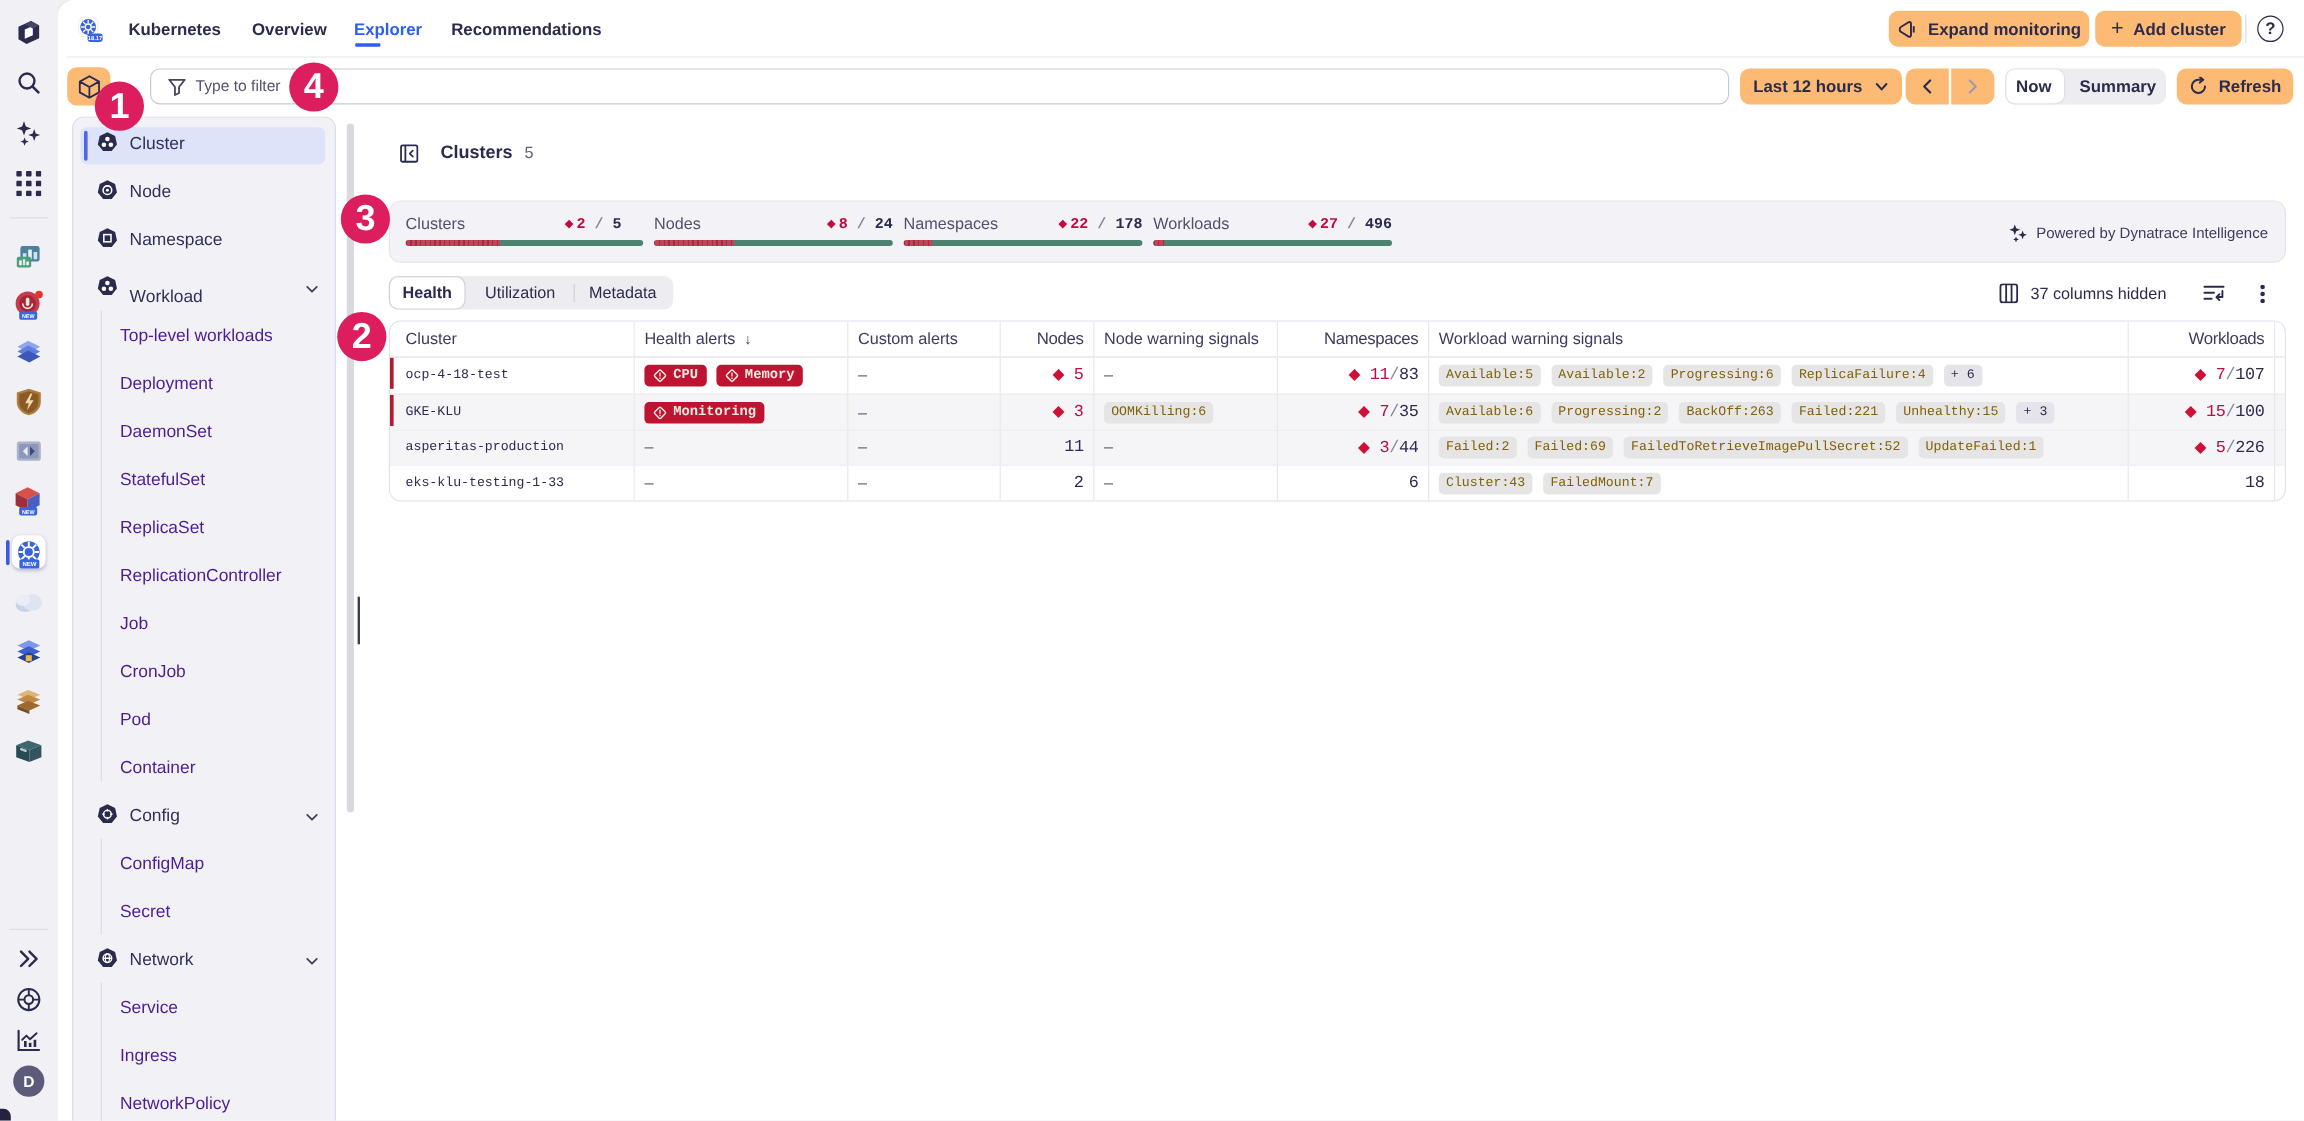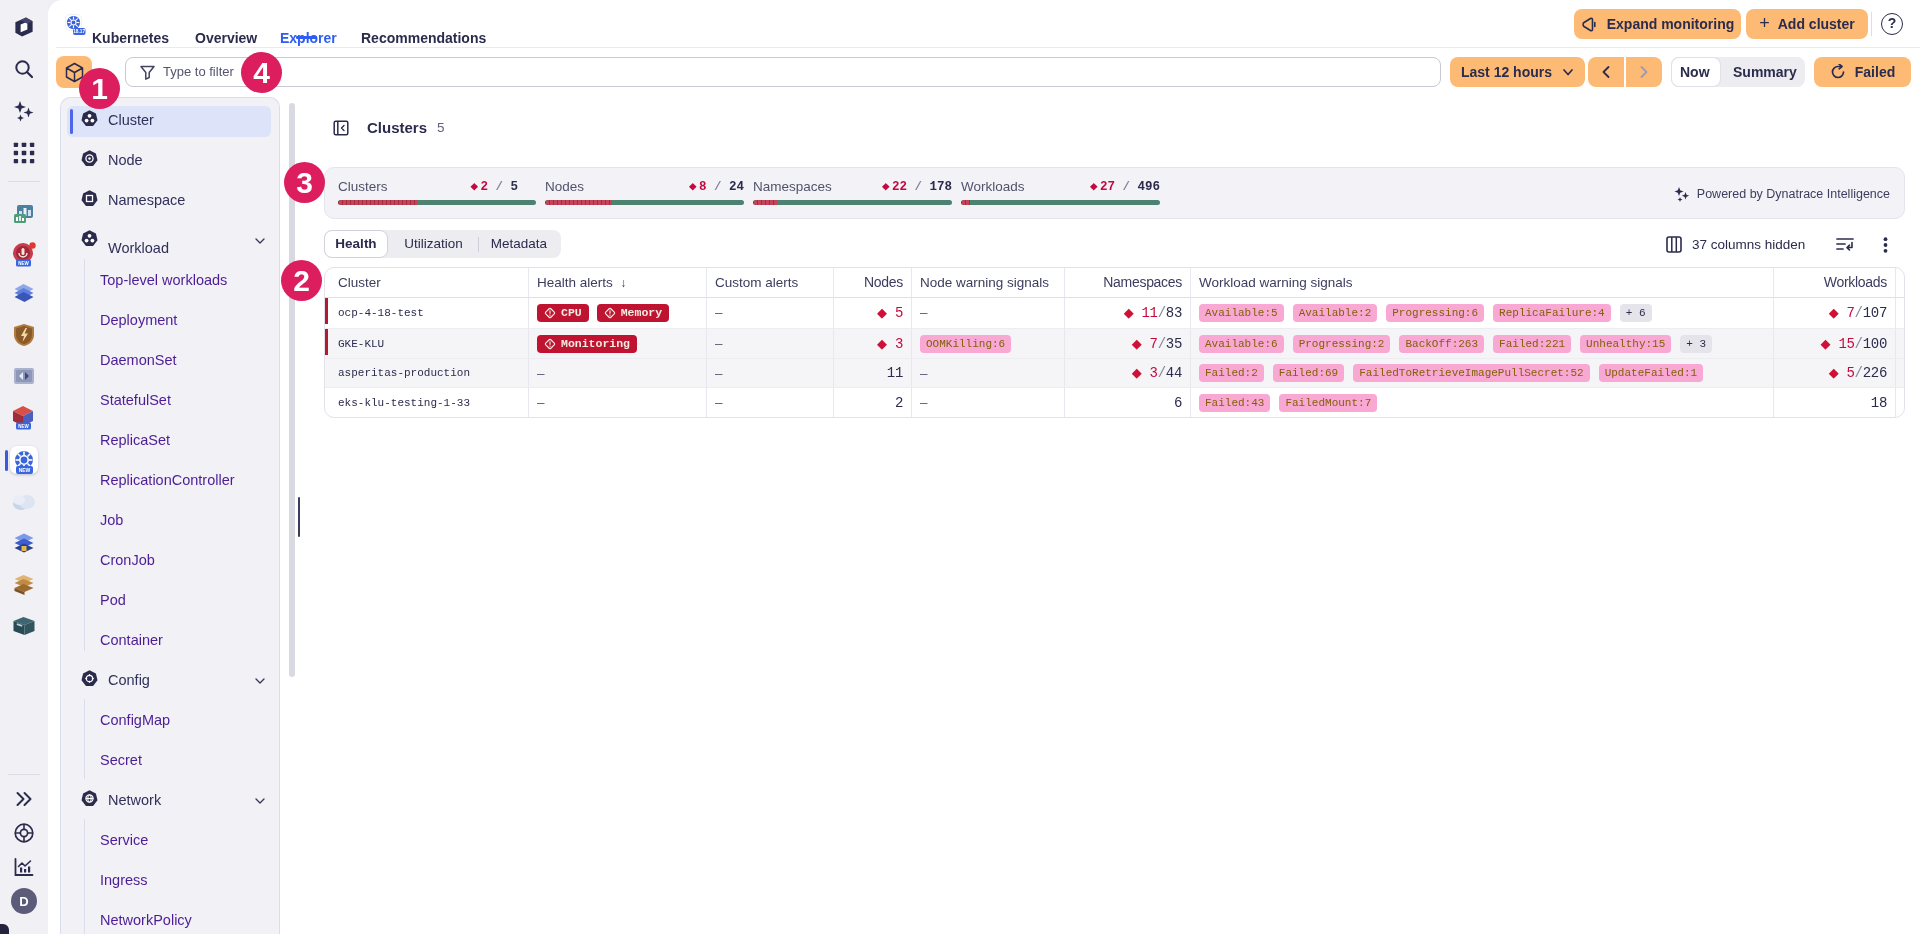--- a/index.html
+++ b/index.html
@@ -9,21 +9,21 @@
 
   
   #rail { position:absolute; left:0; top:0; width:48px; height:934px; background:#f1f1f5; }
   .ric { position:absolute; left:50%; transform:translate(-50%,-50%); }
   .raildiv { position:absolute; left:8px; width:32px; height:1px; background:#dcdce4; }
 
   
   #panel { position:absolute; left:48px; top:0; right:0; height:934px; background:#fff; border-radius:14px 0 0 0; box-shadow:0 0 4px rgba(40,40,80,.06); }
 
   
-  .navlink { position:absolute; top:14px; height:48px; line-height:48px; font-size:14px; font-weight:700; color:#2b2b4d; }
+  .navlink { position:absolute; top:0; height:48px; line-height:48px; font-size:14px; font-weight:700; color:#2b2b4d;margin-left:15px; }
   #navline { position:absolute; left:56px; right:0; top:47px; height:1px; background:#e9e9ef; }
 
   .gbtn { position:absolute; background:#fdba74; border-radius:8px; color:#2b2b4d; font-size:14px; font-weight:700; display:flex; align-items:center; justify-content:center; }
 
   
   #tree { position:absolute; left:60px; top:97px; width:220px; height:837px; background:#f1f1f6; border:1px solid #d9ddf0; border-radius:10px 10px 0 0; border-bottom:none; }
   .titem { position:absolute; left:47px; font-size:14.5px; color:#30305a; height:28px; line-height:28px; }
   .tsub  { position:absolute; left:39px; font-size:14.5px; color:#4c1d95; height:28px; line-height:28px; }
   .ticon { position:absolute; left:20px; width:17px; height:17px; }
   .tchev { position:absolute; left:193px; width:12px; height:12px; }
@@ -53,21 +53,21 @@
   
   #tbl { position:absolute; left:324px; top:267px; width:1581px; height:151px; background:#fff; border:1px solid #e2e2ea; border-radius:10px; border-collapse:separate; border-spacing:0; table-layout:fixed; overflow:hidden; }
   #tbl th { font-size:13.5px; font-weight:400; color:#3c3c5e; height:24px; text-align:left; padding:0 8px 0 8px; border-bottom:1px solid #dfdfe8; white-space:nowrap; overflow:hidden; }
   #tbl td { font-family:"Liberation Mono",monospace; font-size:11px; height:24px; padding:0 8px 0 8px; white-space:nowrap; overflow:hidden; color:#2b2b4d; position:relative; border-top:1px solid #ececf2; }
   #tbl tr:nth-child(2) td { border-top:none; height:25px; }
   #tbl .vs { border-left:1px solid #e7e7ee; }
   #tbl td:first-child, #tbl th:first-child { padding-left:13px; }
   #tbl .zeb td { background:#f5f5f8; }
   #tbl .num { text-align:right; font-size:14px; letter-spacing:-0.3px; }
   .rowflag { position:absolute; left:0; top:0; width:3px; height:26px; background:#b11a31; }
-  .badge { display:inline-block; height:18px; line-height:18px; border-radius:4px; background:#f9a8d4; color:#826009; padding:0 6px; font-size:11px; vertical-align:middle; margin-right:9px; }
+  .badge { display:inline-block; height:18px; line-height:18px; border-radius:4px; background:#e5e5e5; color:#826009; padding:0 6px; font-size:11px; vertical-align:middle; margin-right:9px; }
   .gbadge { display:inline-block; height:18px; line-height:18px; border-radius:4px; background:#e4e4ea; color:#2b2b4d; padding:0 6px; font-size:11px; vertical-align:middle; }
   .rbadge { display:inline-flex; align-items:center; height:18px; border-radius:4px; background:#be1432; color:#f4ebe1; padding:0 7px; font-size:11.5px; font-weight:700; vertical-align:middle; margin-right:8px; font-family:"Liberation Mono",monospace; }
   .rbadge svg { margin-right:5px; }
   .dia { font-size:13px; color:#cf1138; font-family:"Liberation Sans",sans-serif; }
 
   
   .ann { position:absolute; width:41px; height:41px; border-radius:50%; background:#dc1e5e; color:#fff; font-size:30px; font-weight:700; display:flex; align-items:center; justify-content:center; z-index:50; }
 </style>
 </head>
 <body>
@@ -285,21 +285,21 @@
     </div>
   <div class="abs" style="left:1671px;top:57px;width:134px;height:30px;background:#ececf1;border-radius:8px;"></div>
   <div class="abs" style="left:1672px;top:58px;width:48px;height:28px;background:#fff;border-radius:7px;box-shadow:0 0 0 1px #e0e0e8;"></div>
   <div class="abs" style="left:1680px;top:57px;height:30px;line-height:30px;font-size:14px;font-weight:700;">Now</div>
   <div class="abs" style="left:1733px;top:57px;height:30px;line-height:30px;font-size:14px;font-weight:700;">Summary</div>
   <div class="gbtn" style="left:1814px;top:57px;width:97px;height:30px;">
       <svg width="16" height="16" viewBox="0 0 16 16">
         <path d="M13.5 8 A5.5 5.5 0 1 1 8 2.5 L11 2.5" fill="none" stroke="#2b2b4d" stroke-width="1.7" stroke-linecap="round"></path>
         <path d="M9.2 0.2 L12 2.5 L9.2 4.8" fill="none" stroke="#2b2b4d" stroke-width="1.7" stroke-linecap="round" stroke-linejoin="round"></path>
       </svg>
-      <span style="margin-left:9px;">Failed</span>
+      <span style="margin-left:9px;">Refresh</span>
     </div>
 
   <div id="tree">
     <div id="tsel"></div>
     <div id="tselbar"></div>
     <svg class="ticon" style="top:12px;" viewBox="0 0 17 17">
         <polygon points="8.5,0.3 14.91,3.39 16.49,10.32 12.06,15.89 4.94,15.89 0.51,10.32 2.09,3.39" fill="#2b2b4d"></polygon>
         <circle cx="8.5" cy="5.8" r="1.9" fill="#fff"></circle>
         <circle cx="5.6" cy="10.6" r="1.9" fill="#fff"></circle>
         <circle cx="11.4" cy="10.6" r="1.9" fill="#fff"></circle>
@@ -498,21 +498,21 @@
       <td class="vs num"><span class="dia">◆</span> <span class="red">5</span><span class="dim">/</span>226</td>
       <td class="vs"></td>
     </tr>
     <tr>
       <td>eks-klu-testing-1-33</td>
       <td class="vs"><span class="dash">–</span></td>
       <td class="vs"><span class="dash">–</span></td>
       <td class="vs num">2</td>
       <td class="vs"><span class="dash">–</span></td>
       <td class="vs num">6</td>
-      <td class="vs"><span class="badge">Failed:43</span><span class="badge">FailedMount:7</span></td>
+      <td class="vs"><span class="badge">Cluster:43</span><span class="badge">FailedMount:7</span></td>
       <td class="vs num">18</td>
       <td class="vs"></td>
     </tr>
   </tbody>
     </table>
 
   <div id="tabs">
     <div id="tabact">Health</div>
     <div class="tab" style="left:68px;width:83px;">Utilization</div>
     <div class="tab" style="left:155px;width:80px;">Metadata</div>

